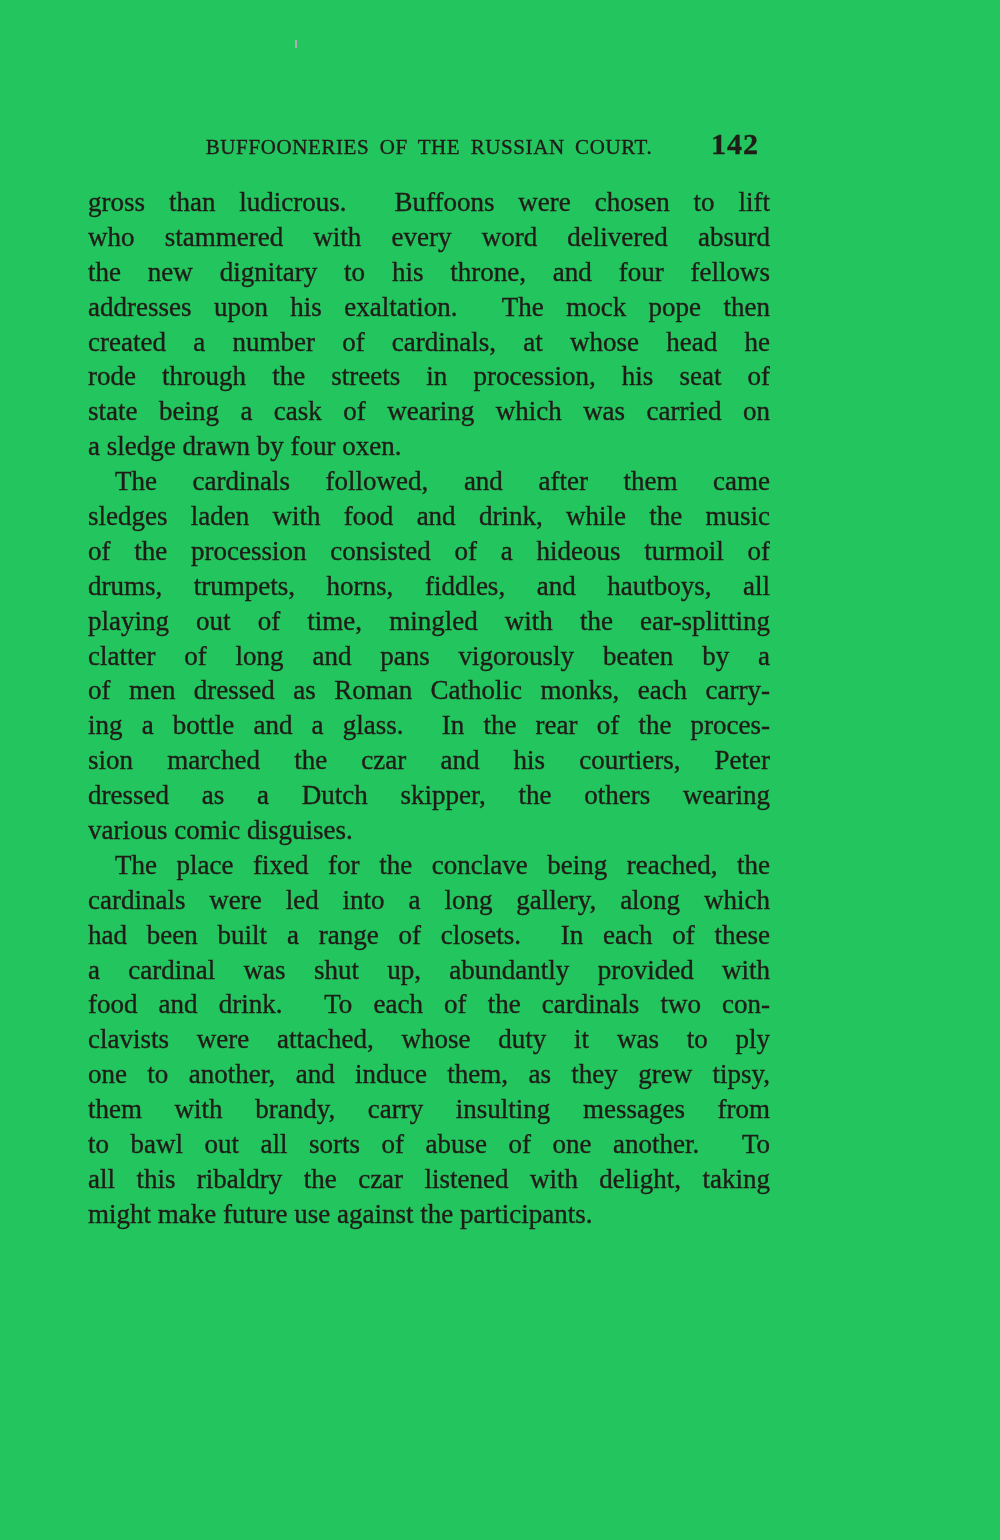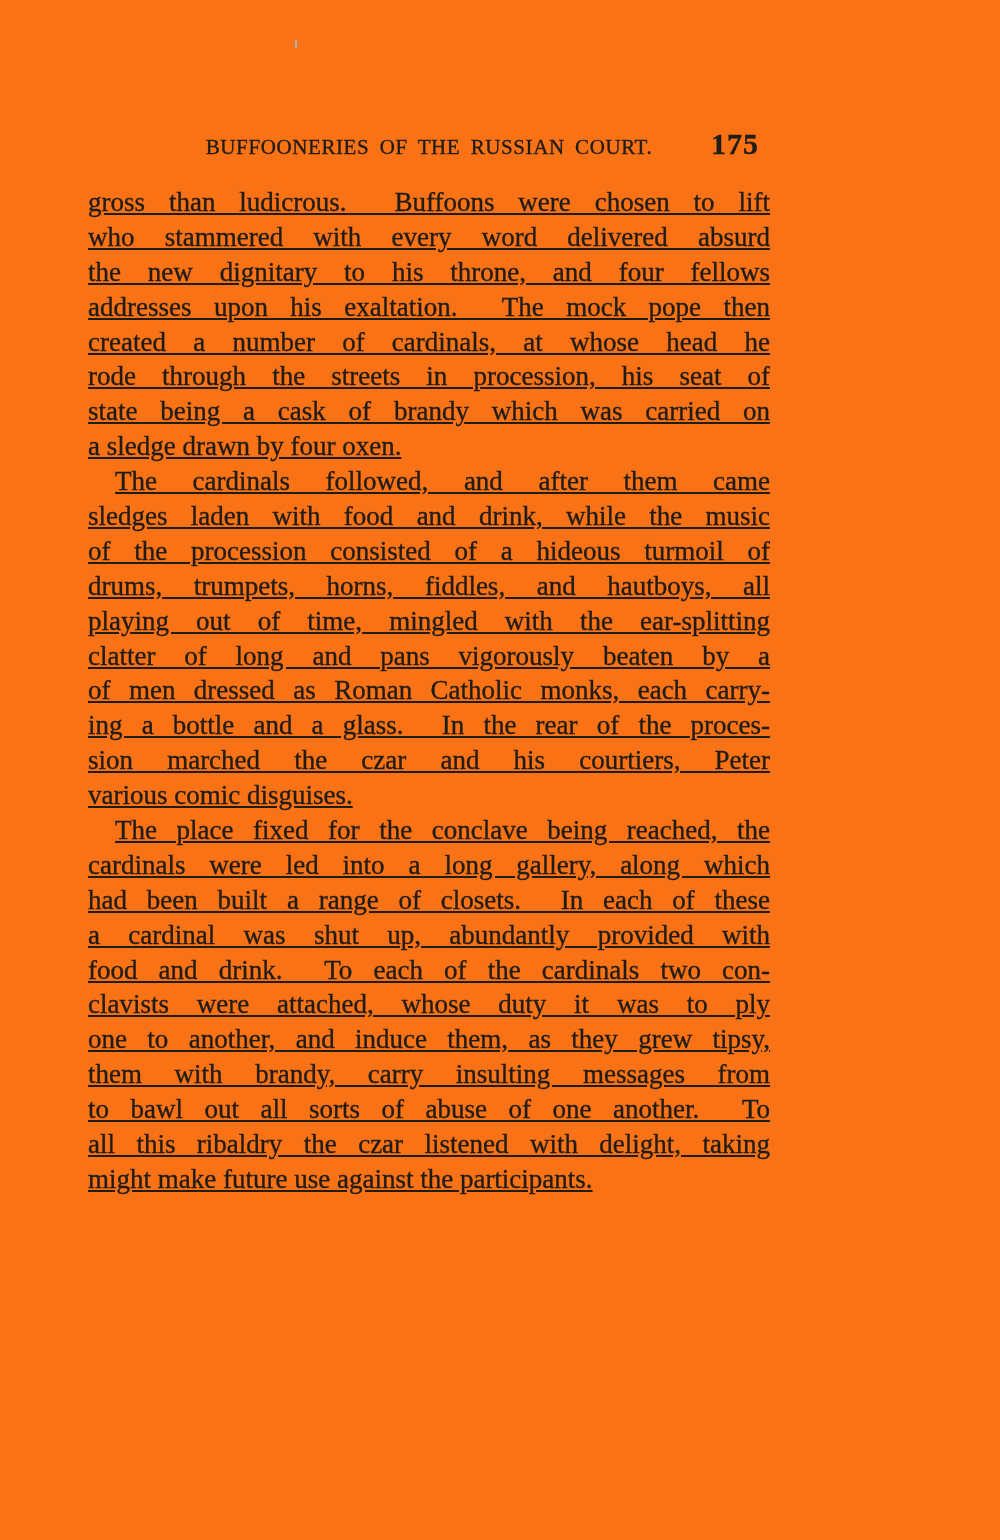--- a/index.html
+++ b/index.html
@@ -4,21 +4,21 @@
 <style>
   html, body {
     margin: 0;
     padding: 0;
     background: #ffffff;
   }
   .page {
     position: relative;
     width: 1000px;
     height: 1540px;
-    background: #f97316;
+    background: #22c55e;
     color: #201c18;
     font-family: "Liberation Serif", "DejaVu Serif", serif;
     -webkit-text-stroke: 0.35px #201c18;
     overflow: hidden;
   }
   .hdr {
     position: absolute;
     top: 130px;
     left: 88px;
     width: 682px;
@@ -50,65 +50,66 @@
   }
   .para { margin: 0; padding: 0; }
   .line {
     font-size: 27px;
     line-height: 34.9px;
     height: 34.9px;
     text-align: justify;
     text-align-last: justify;
     white-space: nowrap; 
   }
-  .line { white-space: normal; overflow: hidden; text-decoration: underline; }
+  .line { white-space: normal; overflow: hidden; }
   .line.lastline { text-align-last: left; }
   .line.indented { text-indent: 27px; }
   .speck {
     position: absolute;
     left: 295px;
     top: 40px;
     width: 2px;
     height: 8px;
     background: #b0aeab;
   }
 </style>
 </head>
 <body>
 
 <div class="page">
 
   <div class="speck"></div>
 
   <div class="hdr">
     <div class="hdr-title">BUFFOONERIES OF THE RUSSIAN COURT.</div>
-    <div class="hdr-num">175</div>
+    <div class="hdr-num">142</div>
   </div>
 
   <div class="bodyblock">
       <div class="para">
         <div class="line">gross than ludicrous.&nbsp; Buffoons were chosen to lift</div>
         <div class="line">who stammered with every word delivered absurd</div>
         <div class="line">the new dignitary to his throne, and four fellows</div>
         <div class="line">addresses upon his exaltation.&nbsp; The mock pope then</div>
         <div class="line">created a number of cardinals, at whose head he</div>
         <div class="line">rode through the streets in procession, his seat of</div>
-        <div class="line">state being a cask of brandy which was carried on</div>
+        <div class="line">state being a cask of wearing which was carried on</div>
         <div class="line lastline">a sledge drawn by four oxen.</div>
       </div>
       <div class="para">
         <div class="line indented">The cardinals followed, and after them came</div>
         <div class="line">sledges laden with food and drink, while the music</div>
         <div class="line">of the procession consisted of a hideous turmoil of</div>
         <div class="line">drums, trumpets, horns, fiddles, and hautboys, all</div>
         <div class="line">playing out of time, mingled with the ear-splitting</div>
         <div class="line">clatter of long and pans vigorously beaten by a</div>
         <div class="line">of men dressed as Roman Catholic monks, each carry-</div>
         <div class="line">ing a bottle and a glass.&nbsp; In the rear of the proces-</div>
         <div class="line">sion marched the czar and his courtiers, Peter</div>
+        <div class="line">dressed as a Dutch skipper, the others wearing</div>
         <div class="line lastline">various comic disguises.</div>
       </div>
       <div class="para">
         <div class="line indented">The place fixed for the conclave being reached, the</div>
         <div class="line">cardinals were led into a long gallery, along which</div>
         <div class="line">had been built a range of closets.&nbsp; In each of these</div>
         <div class="line">a cardinal was shut up, abundantly provided with</div>
         <div class="line">food and drink.&nbsp; To each of the cardinals two con-</div>
         <div class="line">clavists were attached, whose duty it was to ply</div>
         <div class="line">one to another, and induce them, as they grew tipsy,</div>

